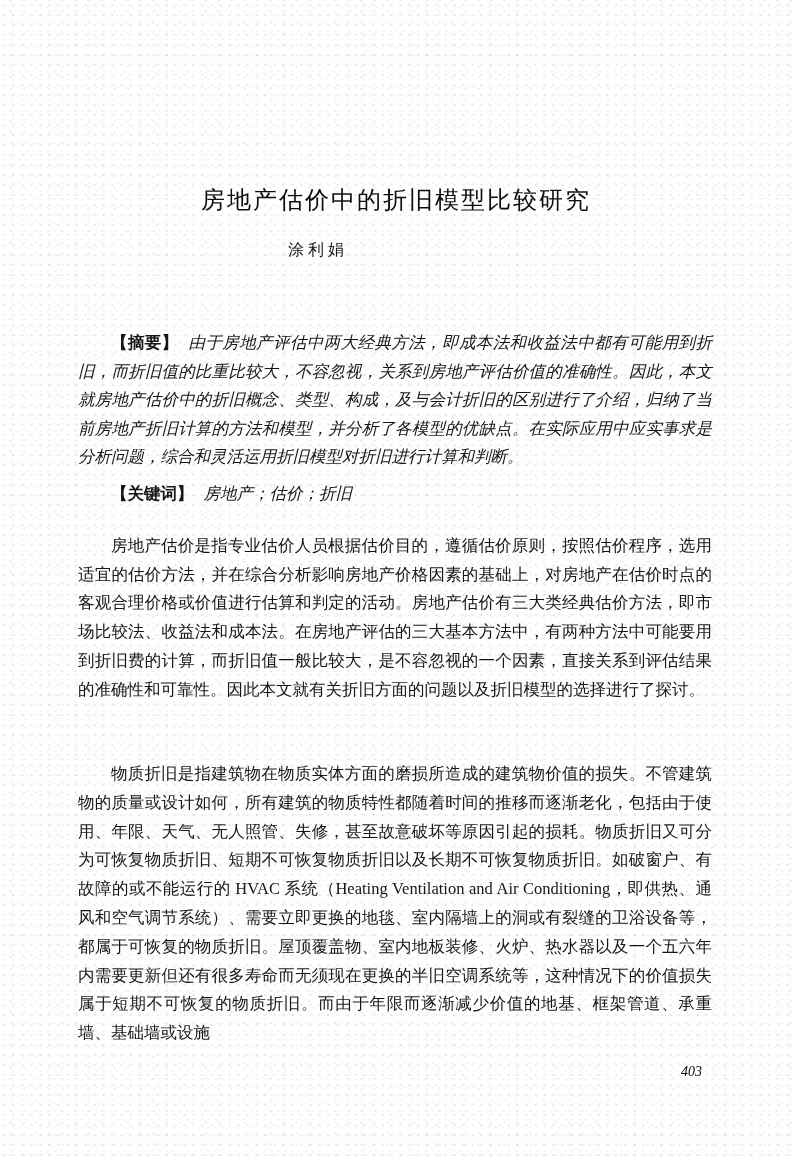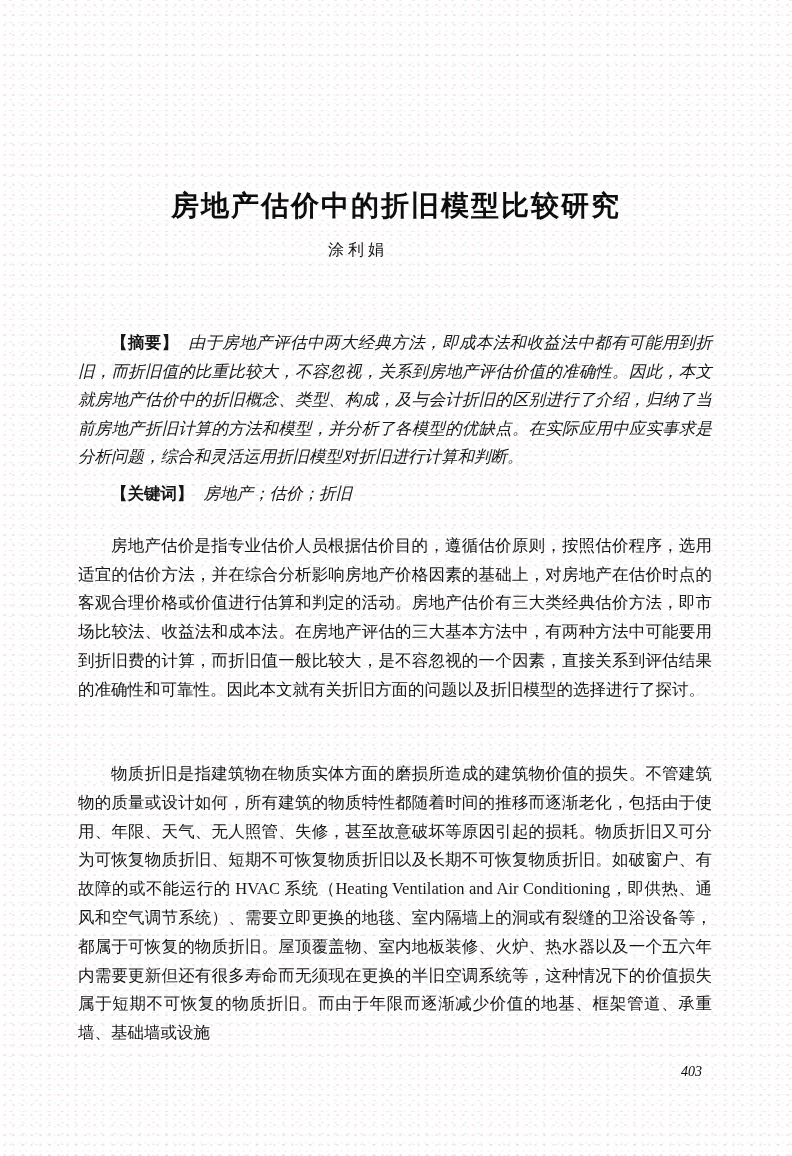--- a/index.html
+++ b/index.html
@@ -21,34 +21,33 @@
     background-position: 0 0, 4px 6px, 2px 3px;
     font-family: "Liberation Serif", "DejaVu Serif", serif;
   }
   .title {
     position: absolute;
     top: 168px;
     left: 0;
     width: 792px;
     text-align: center;
     font-family: "Liberation Sans", "DejaVu Sans", sans-serif;
-    font-weight: bold;
-    font-size: 28px;
+    font-weight: normal;
+    font-size: 24px;
     letter-spacing: 2px;
     color: #0d0d0d;
   }
   .author {
     position: absolute;
     top: 240px;
     left: 0;
     width: 636px;
     text-align: center;
     font-size: 16px;
     letter-spacing: 4px;
-    padding-left: 40px;
   }
   .affiliation {
     position: absolute;
     top: 273px;
     left: 0;
     width: 792px;
     text-align: center;
     font-size: 16px;
     letter-spacing: 3px;
   }

